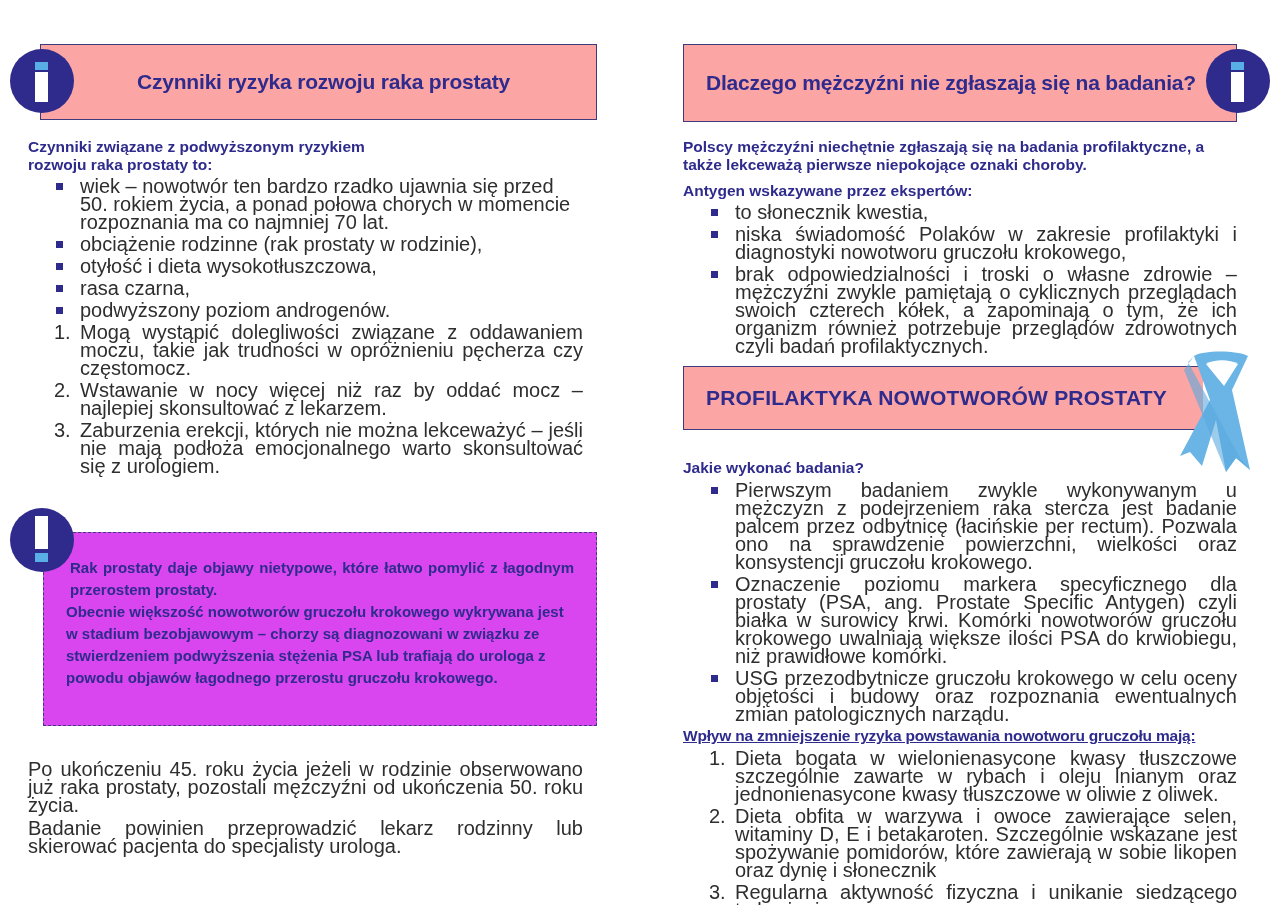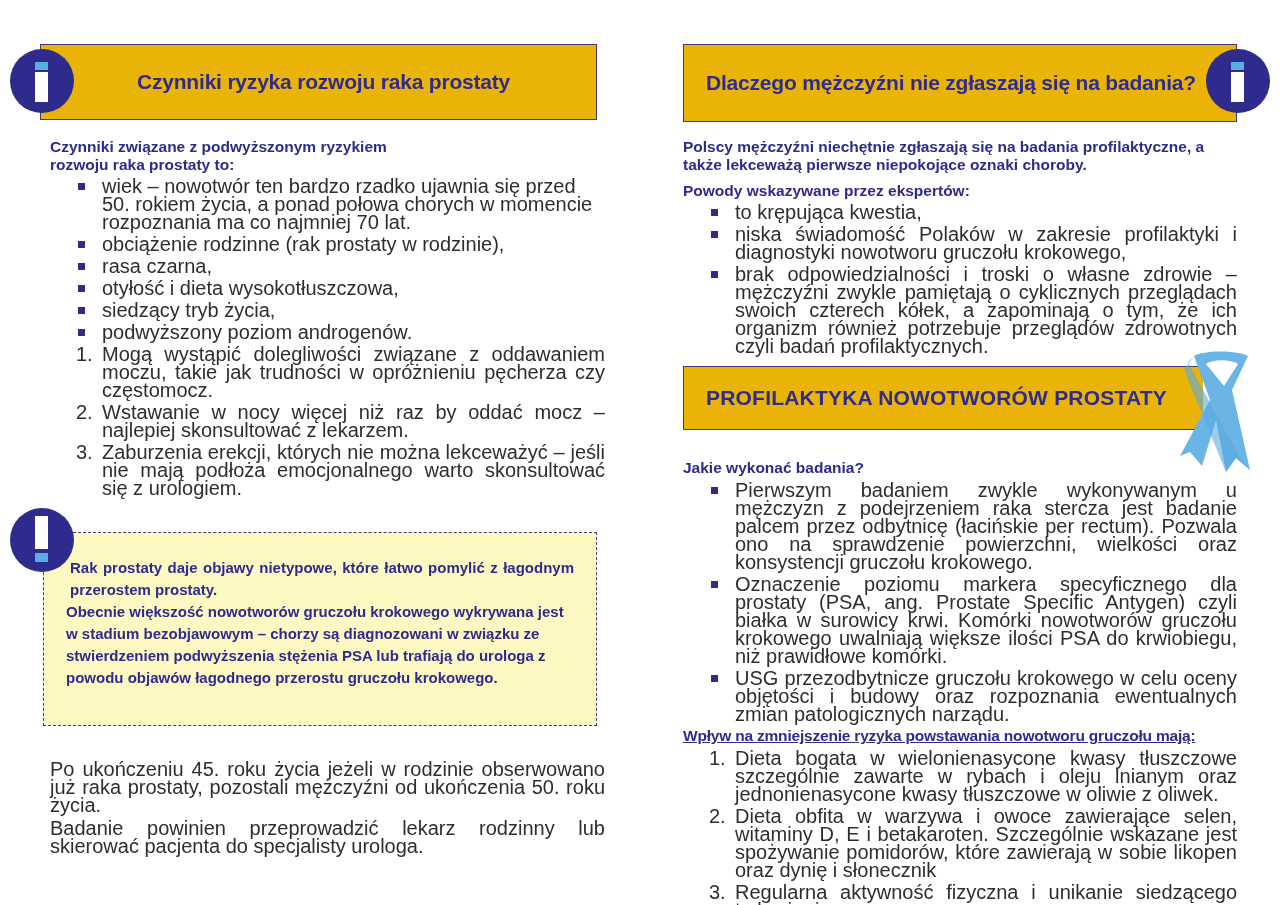--- a/index.html
+++ b/index.html
@@ -2,42 +2,42 @@
 <html><head>
 <meta charset="utf-8">
 <style>
   * { box-sizing: border-box; margin: 0; padding: 0; }
   html, body { width: 1280px; height: 905px; background: #ffffff; overflow: hidden; }
   body { font-family: "Liberation Sans", "DejaVu Sans", sans-serif; color: #2b2b2b; position: relative; }
   .heading { color: #2e2b8c; font-weight: bold; font-size: 15.5px; line-height: 18px; }
   .body-text { font-size: 20px; line-height: 18px; color: #2e2e2e; }
 
   
-  .title-box { position: absolute; border: 1.5px solid #3e3a7c; background: #eab308; text-decoration: underline; }
+  .title-box { position: absolute; border: 1.5px solid #3e3a7c; background: #fca5a5; text-decoration: underline; }
   .title-box .title { color: #2e2b8c; font-weight: bold; font-size: 21px; letter-spacing: -0.2px; position: absolute; top: 50%; transform: translateY(-50%); }
 
   
   .circle { position: absolute; width: 64px; height: 64px; border-radius: 50%; background: #2e2b8c; }
   .circle .bar { position: absolute; left: 25px; width: 13px; background: #fff; }
   .circle .dot { position: absolute; left: 25px; width: 13px; background: #5aaee6; }
 
   
   ul.sq { list-style: none; }
   ul.sq li { position: relative; padding-left: 52px; margin-bottom: 4px; }
   ul.sq li::before { content: ""; position: absolute; left: 28px; top: 6px; width: 7px; height: 7px; background: #2e2b8c; }
   ol.num { list-style: none; }
   ol.num li { position: relative; padding-left: 52px; margin-bottom: 4px; }
   ol.num li .n { position: absolute; left: 26px; top: 0; }
 
   .justify { text-align: justify; }
 
-  .col-left { position: absolute; left: 50px; width: 555px; }
+  .col-left { position: absolute; left: 28px; width: 555px; }
   .col-right { position: absolute; left: 683px; width: 554px; }
 
-  .alert-box { position: absolute; left: 43px; top: 532px; width: 554px; height: 194px; background: #fef9c3; border: 1.5px dashed #3e3a7c; padding: 24px 22px 0 22px; }
+  .alert-box { position: absolute; left: 43px; top: 532px; width: 554px; height: 194px; background: #d946ef; border: 1.5px dashed #3e3a7c; padding: 24px 22px 0 22px; }
   .alert-box p { color: #2e2b8c; font-weight: bold; font-size: 15px; line-height: 22px; }
 </style>
 </head>
 <body>
 
 <div class="title-box" style="left:40px; top:44px; width:557px; height:76px;">
   <div class="title" style="left:96px;">Czynniki ryzyka rozwoju raka prostaty</div>
 </div>
 <div class="circle" style="left:10px; top:49px;">
   <div class="dot" style="top:13px; height:8px;"></div>
@@ -45,23 +45,22 @@
 </div>
 
 <div class="col-left" style="top:138px;">
   <div class="heading">
     <div>Czynniki związane z podwyższonym ryzykiem</div>
     <div>rozwoju raka prostaty to:</div>
   </div>
   <ul class="sq body-text" style="margin-top:3px;">
     <li><span>wiek – nowotwór ten bardzo rzadko ujawnia się przed 50. rokiem życia, a ponad połowa chorych w momencie rozpoznania ma co najmniej 70 lat.</span></li>
     <li><span>obciążenie rodzinne (rak prostaty w rodzinie),</span></li>
+    <li><span>otyłość i dieta wysokotłuszczowa,</span></li>
     <li><span>rasa czarna,</span></li>
-    <li><span>otyłość i dieta wysokotłuszczowa,</span></li>
-    <li><span>siedzący tryb życia,</span></li>
     <li><span>podwyższony poziom androgenów.</span></li>
   </ul>
 
   <ol class="num body-text justify" style="margin-top:4px;">
     <li><span class="n">1.</span><span>Mogą wystąpić dolegliwości związane z oddawaniem moczu, takie jak trudności w opróżnieniu pęcherza czy częstomocz.</span></li>
     <li><span class="n">2.</span><span>Wstawanie w nocy więcej niż raz by oddać mocz – najlepiej skonsultować z lekarzem.</span></li>
     <li><span class="n">3.</span><span>Zaburzenia erekcji, których nie można lekceważyć – jeśli nie mają podłoża emocjonalnego warto skonsultować się z urologiem.</span></li>
   </ol>
 </div>
 
@@ -82,23 +81,23 @@
 <div class="title-box" style="left:683px; top:44px; width:554px; height:78px;">
   <div class="title" style="left:22px;">Dlaczego mężczyźni nie zgłaszają się na badania?</div>
 </div>
 <div class="circle" style="left:1206px; top:49px;">
   <div class="dot" style="top:13px; height:8px;"></div>
   <div class="bar" style="top:23px; height:30px;"></div>
 </div>
 
 <div class="col-right" style="top:138px;">
   <div class="heading">Polscy mężczyźni niechętnie zgłaszają się na badania profilaktyczne, a także lekceważą pierwsze niepokojące oznaki choroby.</div>
-  <div class="heading" style="margin-top:8px;">Powody wskazywane przez ekspertów:</div>
+  <div class="heading" style="margin-top:8px;">Antygen wskazywane przez ekspertów:</div>
   <ul class="sq body-text justify" style="margin-top:3px;">
-    <li><span>to krępująca kwestia,</span></li>
+    <li><span>to słonecznik kwestia,</span></li>
     <li><span>niska świadomość Polaków w zakresie profilaktyki i diagnostyki nowotworu gruczołu krokowego,</span></li>
     <li><span>brak odpowiedzialności i troski o własne zdrowie – mężczyźni zwykle pamiętają o cyklicznych przeglądach swoich czterech kółek, a zapominają o tym, że ich organizm również potrzebuje przeglądów zdrowotnych czyli badań profilaktycznych.</span></li>
   </ul>
 </div>
 
 <div class="title-box" style="left:683px; top:366px; width:520px; height:64px; border-right:none;">
   <div class="title" style="left:22px; letter-spacing:0.2px;">PROFILAKTYKA NOWOTWORÓW PROSTATY</div>
 </div>
 
 <svg style="position:absolute; left:1180px; top:350px;" width="82" height="122" viewBox="0 0 82 122">

